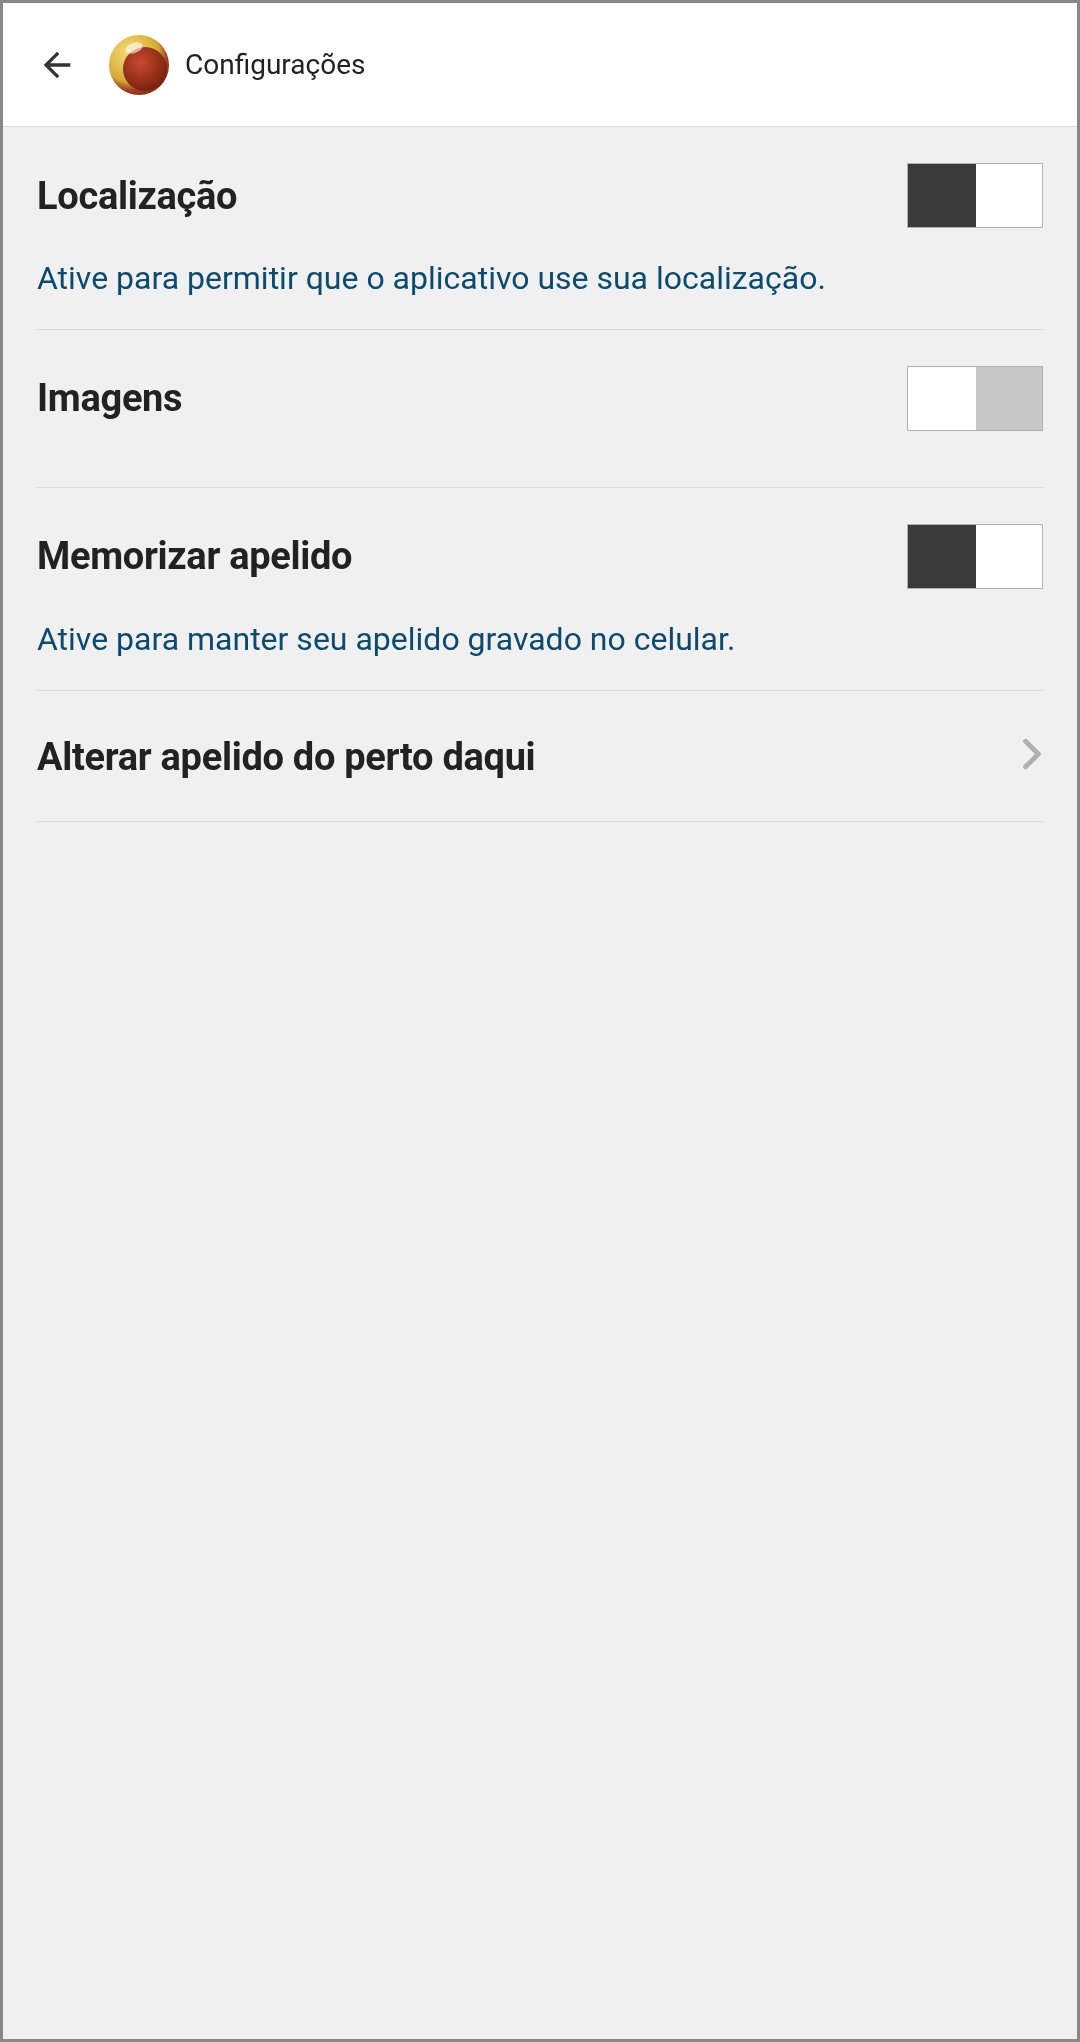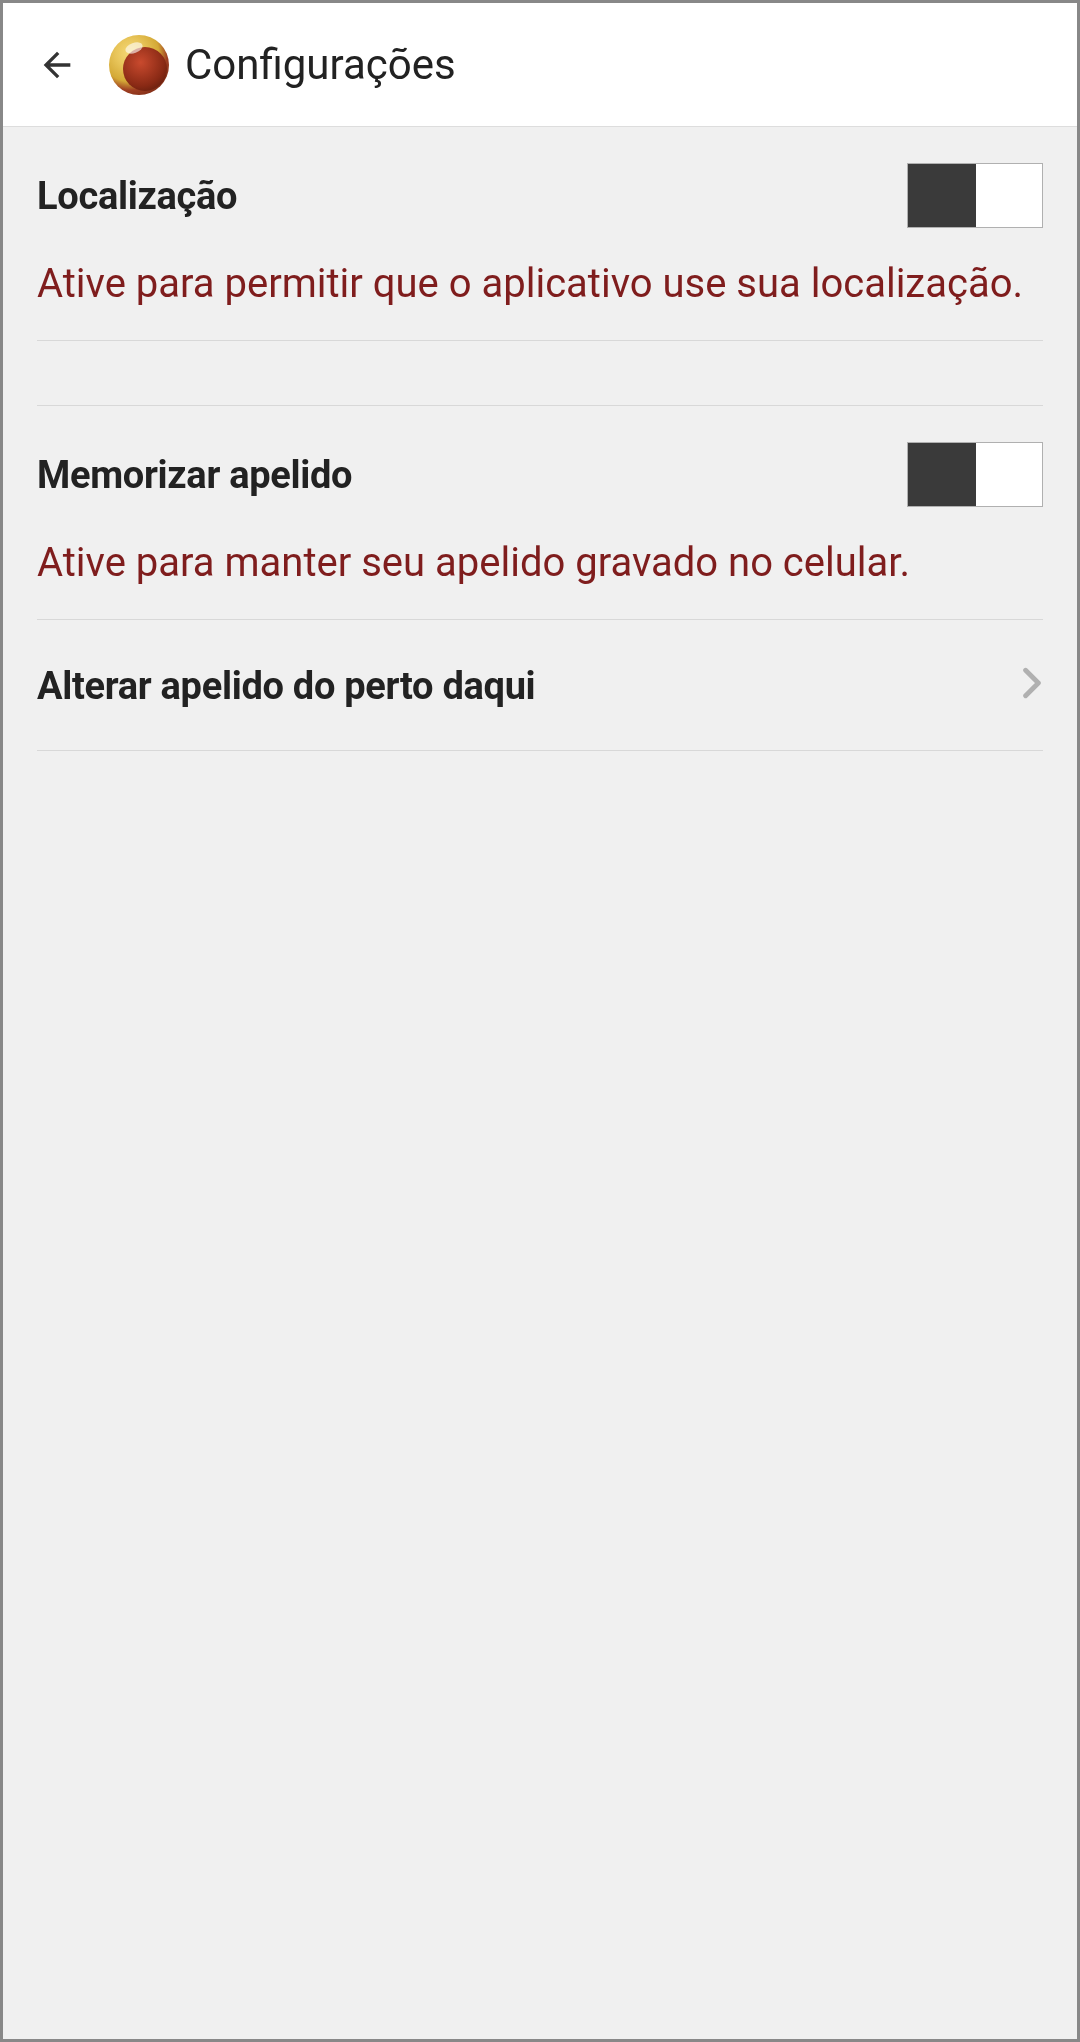--- a/index.html
+++ b/index.html
@@ -62,21 +62,21 @@
       width: 18px;
       height: 10px;
       border-radius: 50%;
       background: rgba(255, 255, 255, 0.6);
       top: 8px;
       left: 16px;
       transform: rotate(-20deg);
     }
     
     .header-title {
-      font-size: 42px;
+      font-size: 28px;
       font-weight: 400;
       color: #222;
     }
     
     .settings-list {
       padding: 0 34px;
     }
     
     .setting-item {
       border-bottom: 1px solid #d8d8d8;
@@ -98,23 +98,23 @@
     }
     
     .setting-title {
       font-size: 38px;
       font-weight: 700;
       color: #222;
       letter-spacing: -0.3px;
     }
     
     .setting-description {
-      font-size: 40px;
+      font-size: 32px;
       font-weight: 400;
-      color: #7f1d1d;
+      color: #0c4a6e;
       line-height: 1.4;
     }
     
     .toggle {
       width: 136px;
       height: 65px;
       border: 1px solid #b0b0b0;
       position: relative;
       cursor: pointer;
       flex-shrink: 0;
@@ -176,20 +176,26 @@
     <div class="setting-row">
       <div class="setting-title">Localização</div>
       <div class="toggle on">
         <div class="toggle-knob"></div>
       </div>
     </div>
     <div class="setting-description">Ative para permitir que o aplicativo use sua localização.</div>
   </div>
 
   <div class="setting-item">
+    <div class="setting-row">
+      <div class="setting-title">Imagens</div>
+      <div class="toggle off">
+        <div class="toggle-knob"></div>
+      </div>
+    </div>
   </div>
 
   <div class="setting-item">
     <div class="setting-row">
       <div class="setting-title">Memorizar apelido</div>
       <div class="toggle on">
         <div class="toggle-knob"></div>
       </div>
     </div>
     <div class="setting-description">Ative para manter seu apelido gravado no celular.</div>

